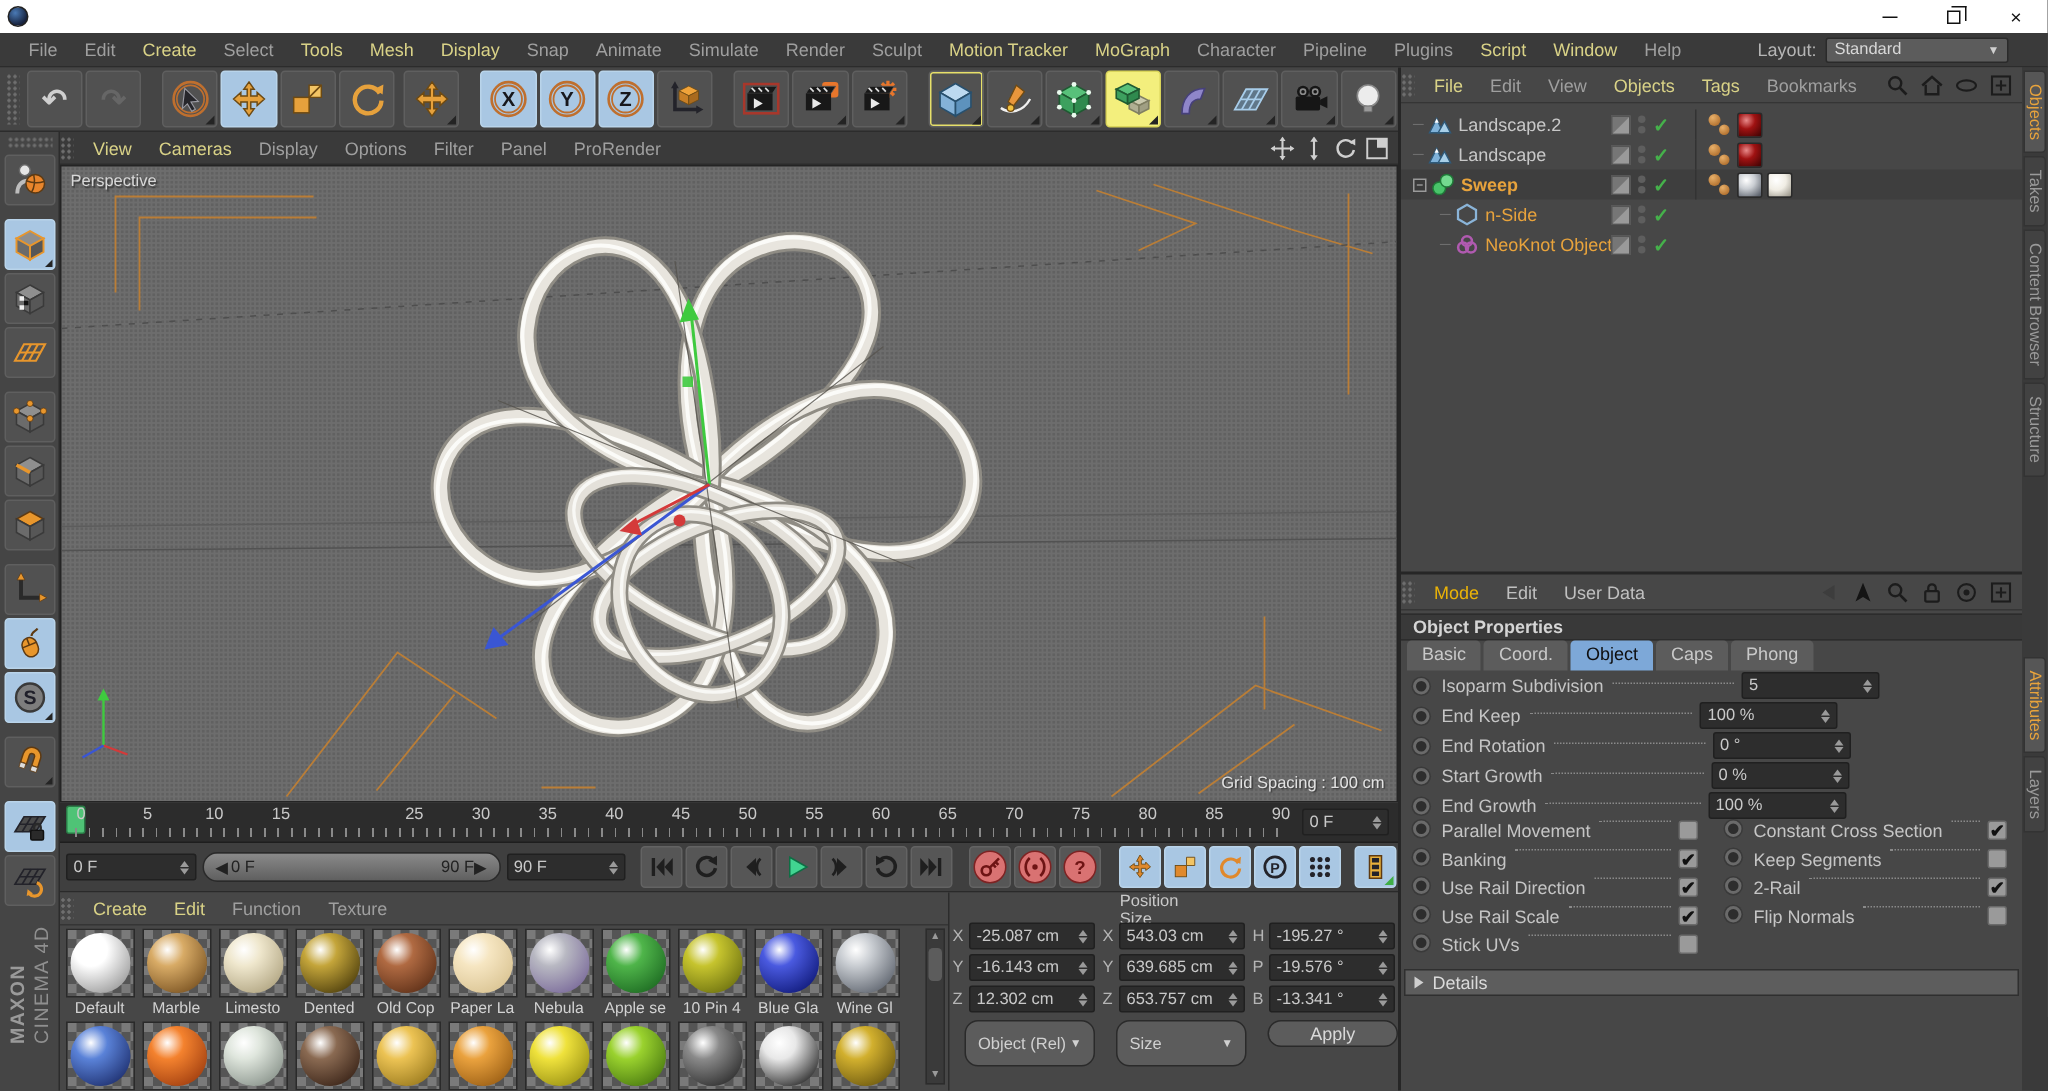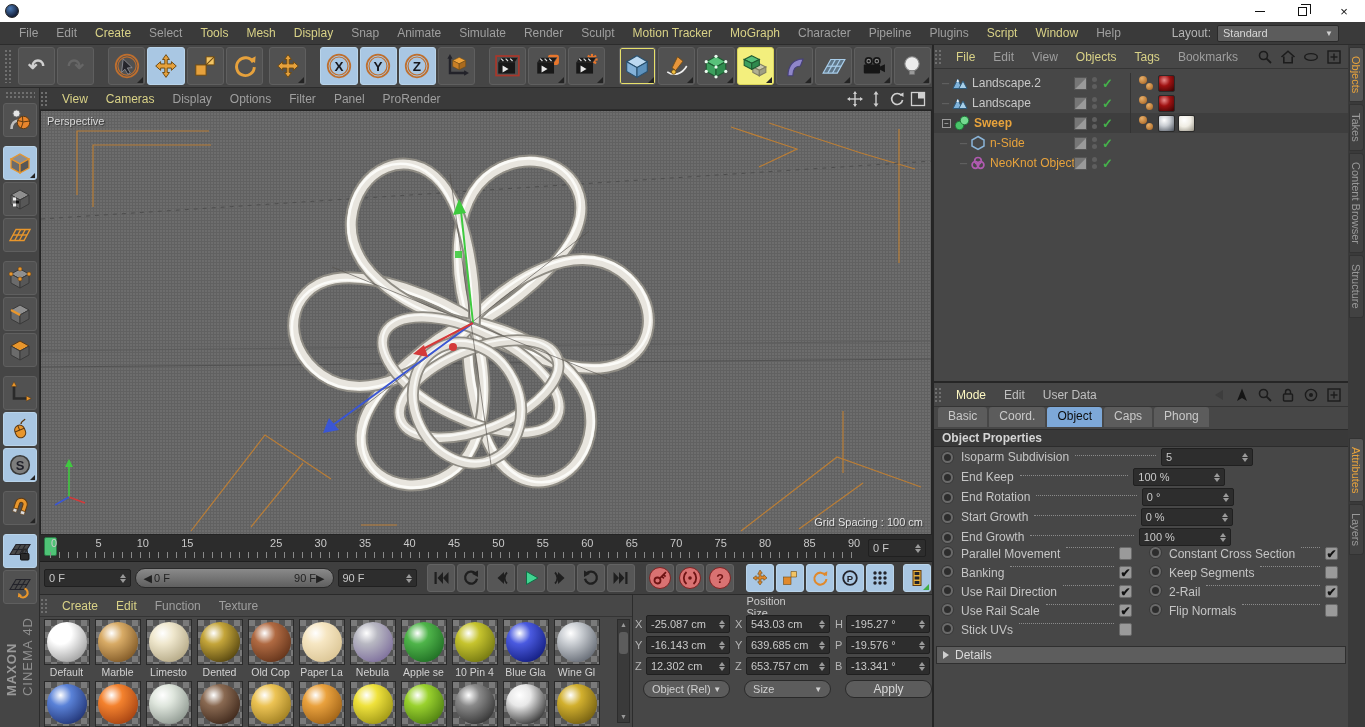--- a/index.html
+++ b/index.html
@@ -132,21 +132,21 @@
 
   
   #coords { left:632px; top:595px; width:300px; height:132px; background:#474747;
             border-left:1px solid #2c2c2c; font-size:11px; }
   #coord-head { display:flex; align-items:center; height:20px; color:#c9c9c9;flex-direction:column; }
   #coord-grid { display:grid; grid-template-columns:100px 100px 96px; row-gap:3px; padding-left:2px; }
   .crow { display:flex; align-items:center; gap:3px; }
   .crow .axl { color:#b5b5b5; width:8px; font-size:11px; }
   .crow .vbox { width:84px; }
   #coord-foot { display:flex; margin-top:5px; padding-left:10px; gap:14px; }
-  .cdrop { width:88px; height:18px; background:#5c5c5c; border:1px solid #2a2a2a; border-radius:9px;
+  .cdrop { width:88px; height:31px; background:#5c5c5c; border:1px solid #2a2a2a; border-radius:9px;
            color:#d0d0d0; display:flex; align-items:center; padding:0 8px; font-size:11px; }
   .cdrop .arr { margin-left:auto; font-size:8px; }
   #apply-btn { width:88px; height:18px; background:#5c5c5c; border:1px solid #2a2a2a; border-radius:9px;
            color:#d8d8d8; display:flex; align-items:center; justify-content:center; font-size:12px; }
 
   
   #right-panel { left:932px; top:45px; width:416px; height:682px; background:#474747;
                  border-left:2px solid #262626; }
   .pmenu { display:flex; align-items:center; height:24px; background:#474747; font-size:12px;
            border-bottom:1px solid #353535; }
@@ -1437,21 +1437,21 @@
             <i></i>
             <i></i>
           </span>
           <span class="gcheck">✓</span>
         </span>
       </div>
     </div>
 
   <div class="pmenu" id="am-menu">
     <div class="drag-dots" style="height:16px"></div>
-  <span class="mitem dim" style="color: #fef9c3;">Mode</span>
+  <span class="mitem dim" style="color: #eab308;">Mode</span>
       <span class="mitem dim" style="color: rgb(192, 192, 192);">Edit</span>
       <span class="mitem dim" style="color: rgb(192, 192, 192);">User Data</span>
       <div class="icons">
         <span>
           <svg width="16" height="16" viewBox="0 0 16 16">
             <path d="M12 3L4 8l8 5z" fill="#3d3d3d"></path>
           </svg>
         </span>
         <span>
           <svg width="16" height="16" viewBox="0 0 16 16">
@@ -1478,28 +1478,28 @@
         </span>
         <span>
           <svg width="16" height="16" viewBox="0 0 16 16">
             <rect x="2" y="2" width="12" height="12" fill="none" stroke="#1c1c1c" stroke-width="1.4"></rect>
             <line x1="8" y1="4.5" x2="8" y2="11.5" stroke="#1c1c1c" stroke-width="1.4"></line>
             <line x1="4.5" y1="8" x2="11.5" y2="8" stroke="#1c1c1c" stroke-width="1.4"></line>
           </svg>
         </span>
       </div>
     </div>
+  <div id="am-section">Object Properties</div>
   <div id="am-tabs">
       <div class="atab">Basic</div>
       <div class="atab">Coord.</div>
       <div class="atab sel">Object</div>
       <div class="atab">Caps</div>
       <div class="atab">Phong</div>
     </div>
-  <div id="am-section">Object Properties</div>
   <div id="am-fields">
       <div class="arow">
         <span class="adot"></span>
         <span>Isoparm Subdivision</span>
         <span class="leader" style="max-width: 120px;"></span>
         <div class="vbox">
           <span>5</span>
           <span class="stepper">
             <i class="up"></i>
             <i class="dn"></i>

